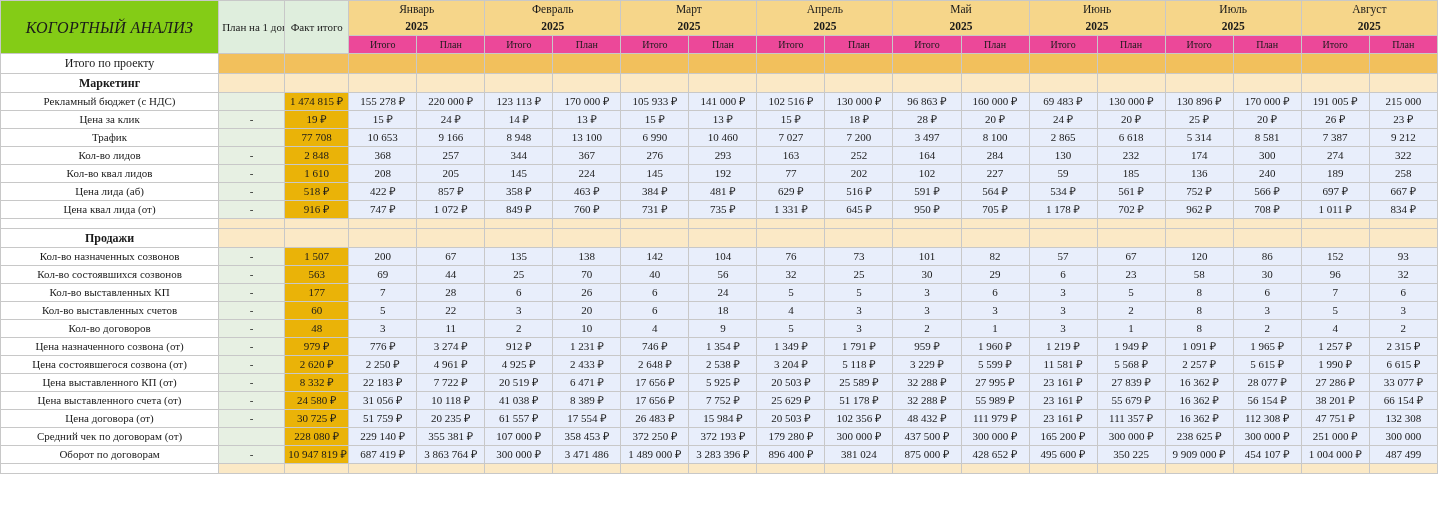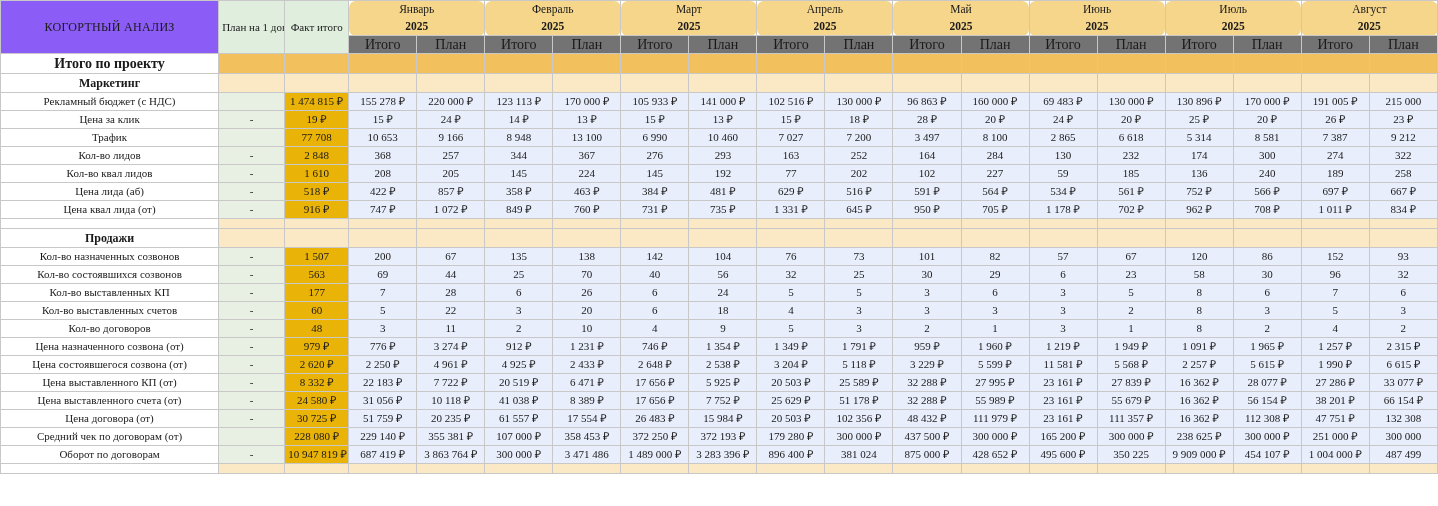--- a/index.html
+++ b/index.html
@@ -31,53 +31,53 @@
     font-weight: normal;
   }
   
   col.c-label { width: 218px; }
   col.c-plan1 { width: 66px; }
   col.c-fact  { width: 64px; }
   col.c-m     { width: 68px; }
 
   
   .hdr-title {
-    background: #8b5cf6;
+    background: #84cc16;
     font-weight: bold;
-    font-size: 12px;
+    font-size: 16px;
     letter-spacing: .3px;
     vertical-align: middle;
+    font-style: italic;
   }
   .hdr-plan1, .hdr-fact {
     background: #dfeedd;
     font-size: 11px;
     vertical-align: middle;
     line-height: 13px;
   }
   .hdr-month {
     background: #f6d68a;
     font-size: 11.5px;
     line-height: 13px;
     vertical-align: middle;
-    border-radius: 7px;
   }
   .hdr-month .my-m { display: block; }
   .hdr-month .my-y { display: block; font-weight: bold; }
   .hdr-sub-itogo, .hdr-sub-plan {
-    background: #737373;
-    font-size: 14px;
+    background: #ec4899;
+    font-size: 10px;
     height: 20px;
     line-height: 20px;
   }
 
   
   tr.section-total td {
     background: #f2c05c;
-    font-weight: bold;
-    font-size: 14px;
+    font-weight: normal;
+    font-size: 12px;
     height: 19px;
     line-height: 19px;
   }
   tr.section-head td {
     background: #fbe9c6;
     font-weight: bold;
     font-size: 12px;
     height: 18px;
     line-height: 18px;
   }

